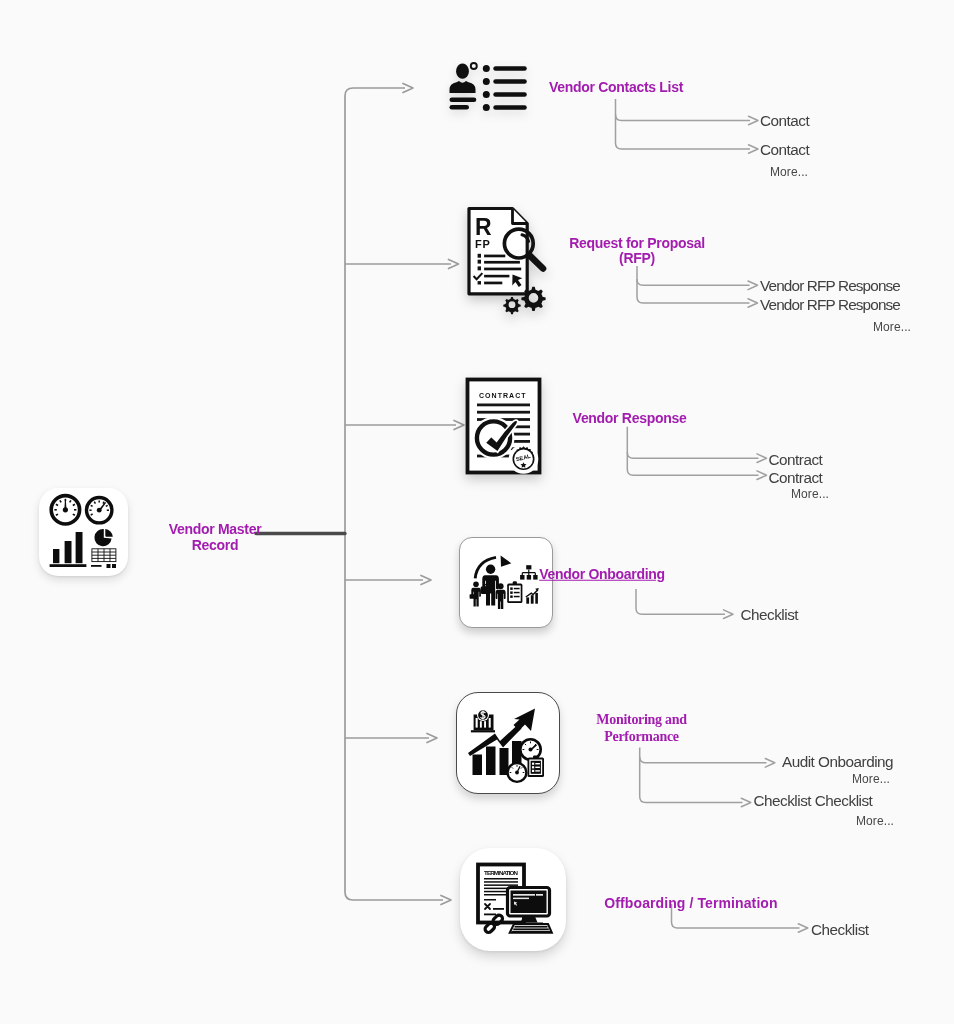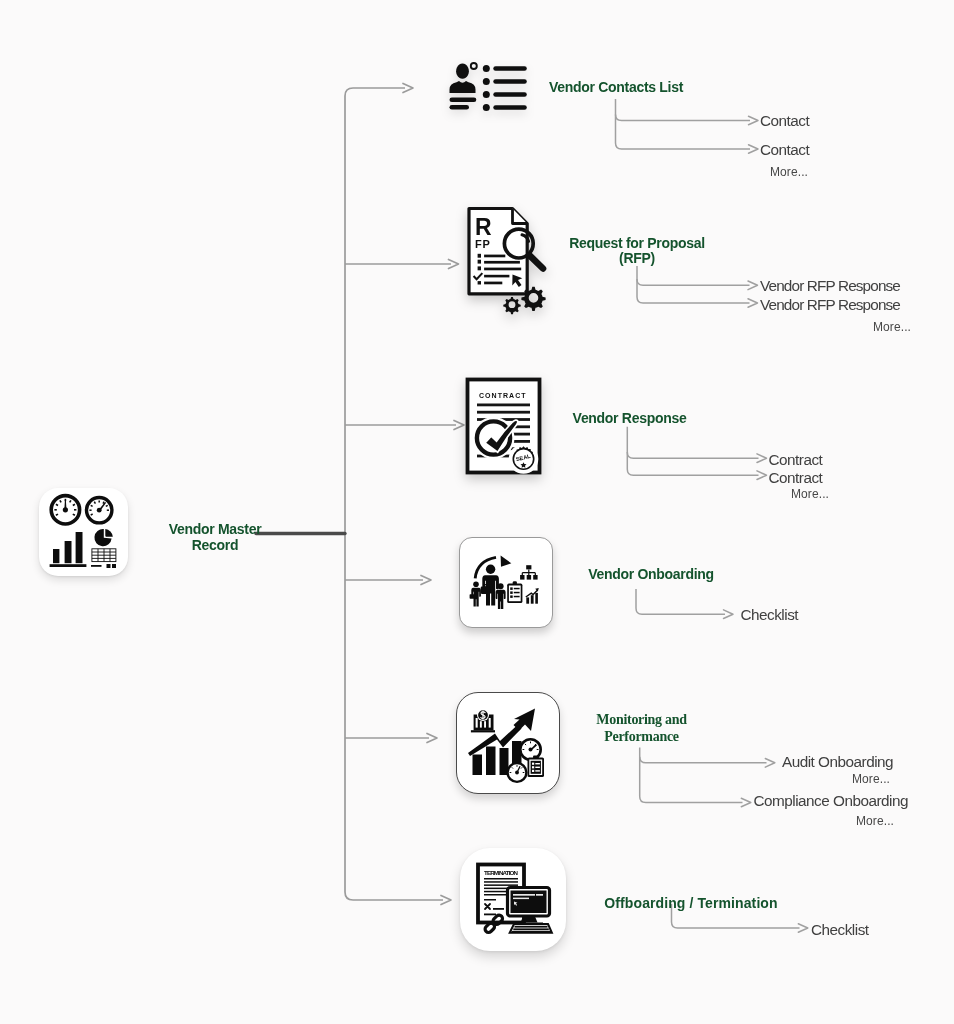--- a/index.html
+++ b/index.html
@@ -1,19 +1,19 @@
 <!DOCTYPE html>
 <html><head>
 <meta charset="utf-8">
 <style>
   html,body{margin:0;padding:0;}
   body{width:954px;height:1024px;background:#fbfafa;overflow:hidden;position:relative;
        font-family:"Liberation Sans", sans-serif;}
   .abs{position:absolute;}
-  .lbl{position:absolute;font-weight:bold;color:#14532d;font-size:14px;line-height:16.5px;
+  .lbl{position:absolute;font-weight:bold;color:#a21caf;font-size:14px;line-height:16.5px;
        text-align:center;transform:translate(-50%,-50%);white-space:pre;letter-spacing:-.3px;}
   .item{position:absolute;color:#404040;font-size:15.3px;transform:translateY(-50%);white-space:pre;letter-spacing:-.5px;}
   .item.w{letter-spacing:-.85px;}
   .more{position:absolute;color:#474747;font-size:12px;transform:translate(-50%,-50%);letter-spacing:.1px;}
   .card{position:absolute;background:#fff;}
 </style>
 </head>
 <body>
 
 <svg class="abs" style="left:0;top:0" width="954" height="1024" viewBox="0 0 954 1024" fill="none">
@@ -266,21 +266,21 @@
   </g>
 
   <g>
     <rect x="67.3" y="60.4" width="2.8" height="6.3"></rect>
     <rect x="71.8" y="58.2" width="2.8" height="8.5"></rect>
     <rect x="76.3" y="55.9" width="2.6" height="10.8"></rect>
     <path d="M66.8,60 l5.5,-3.8 l1.8,1.3 l4.3,-4.2" stroke="#0c0c0c" stroke-width="1.4" fill="none"></path>
     <path d="M76.2,51.8 l3.6,-0.8 l-1,3.4 Z"></path>
   </g>
 </svg>
-<div class="lbl" style="left:651px;top:574px;">Vendor Onboarding</div>
+<div class="lbl" style="left:602px;top:574px;text-decoration:underline;">Vendor Onboarding</div>
 <div class="item" style="left:740.5px;top:614.5px;">Checklist</div>
 
 <div class="card" style="left:456px;top:692px;width:102px;height:100px;border-radius:22px;
      border:1.4px solid #4a4a4a;box-shadow:0 5px 9px rgba(0,0,0,.16);"></div>
 <svg class="abs" style="left:456px;top:692px" width="102" height="100" viewBox="0 0 102 100" fill="#0b0b0b">
 
   <g>
     <rect x="17.6" y="22.5" width="19.9" height="15.9"></rect>
     <rect x="14.9" y="38.2" width="24.1" height="2.2"></rect>
     <g fill="#fff">
@@ -343,21 +343,21 @@
         <rect x="79.3" y="74.6" width="4.6" height="1.4"></rect>
       <rect x="76" y="77.8" width="2.2" height="2.2"></rect>
         <rect x="79.3" y="78.2" width="4.6" height="1.4"></rect>
     </g>
   </g>
 </svg>
 <div class="lbl" style="left:641.5px;top:728.3px;line-height:17px;font-family:Liberation Serif, serif;">Monitoring and
 Performance</div>
 <div class="item" style="left:782px;top:762px;">Audit Onboarding</div>
 <div class="more" style="left:871px;top:779px;">More...</div>
-<div class="item" style="left:753.5px;top:801px;">Compliance Onboarding</div>
+<div class="item" style="left:753.5px;top:801px;">Checklist Checklist</div>
 <div class="more" style="left:875px;top:821px;">More...</div>
 
 <div class="card" style="left:460px;top:848px;width:106px;height:103px;border-radius:30px;
      box-shadow:0 6px 12px rgba(0,0,0,.15), 0 1px 3px rgba(0,0,0,.08);"></div>
 <svg class="abs" style="left:460px;top:848px" width="106" height="103" viewBox="0 0 106 103">
 
   <rect x="18" y="16.5" width="46" height="58" fill="#fff" stroke="#0d0d0d" stroke-width="3.8"></rect>
   <text x="24" y="27" font-family="Liberation Sans,sans-serif" font-size="6.2" font-weight="bold" fill="#0d0d0d" textLength="34">TERMINATION</text>
   <g fill="#0d0d0d">
     <rect x="24" y="30" width="34" height="1.5"></rect>

